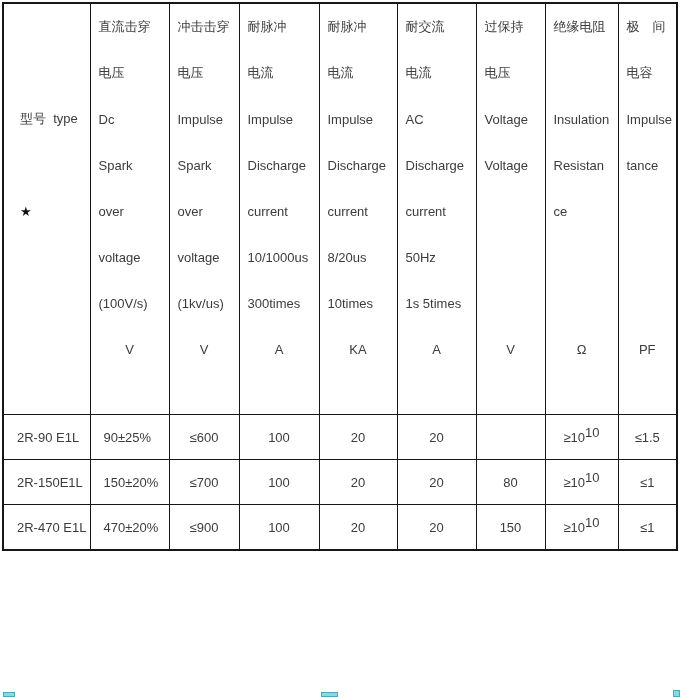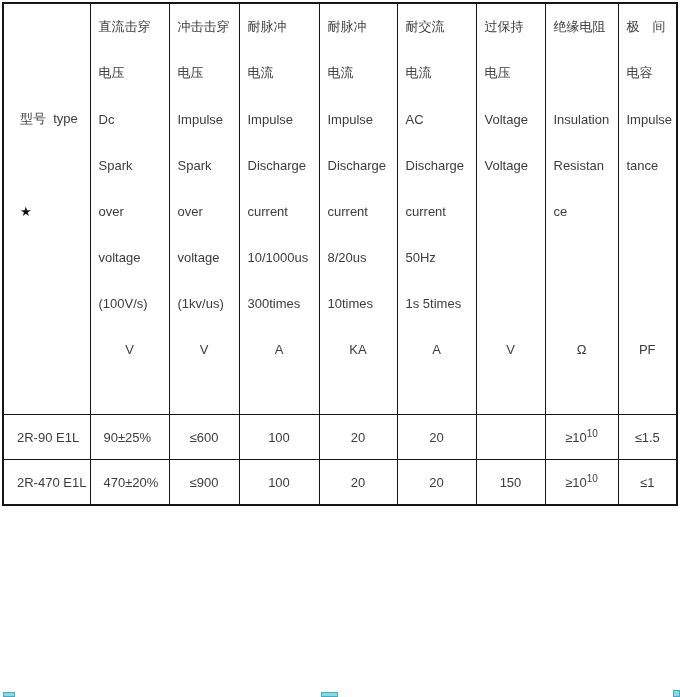--- a/index.html
+++ b/index.html
@@ -32,21 +32,21 @@
   td{height:44px;vertical-align:middle;white-space:nowrap;}
   td.left{text-align:left;padding-left:13px;}
   td.center{text-align:center;margin-top:8px;}
   .hline{
     height:46px;display:flex;align-items:center;
     padding-left:8px;white-space:pre;
   }
   th.col-model .hline{padding-left:16px;}
   .hline.unit{justify-content:center;padding-left:0;}
   .hline.star{padding-left:24px;font-size:13px;color:#111;}
-  sup{font-size:10px;vertical-align:super;line-height:0;}
+  sup{font-size:13px;vertical-align:super;line-height:0;}
   .handle{
     position:absolute;height:5px;
     background:var(--handle-fill);
     border:1px solid var(--handle-edge);
     box-sizing:border-box;
   }
   .handle.h-left{left:3px;top:692px;width:12px;}
   .handle.h-center{left:321px;top:692px;width:17px;}
   .handle.h-right{left:673px;top:690px;width:7px;height:7px;}
 </style>
@@ -165,20 +165,31 @@
         <td class="left">90±25%</td>
         <td class="center">≤600</td>
         <td class="center">100</td>
         <td class="center">20</td>
         <td class="center">20</td>
         <td class="center"></td>
         <td class="center"><span>≥10</span><sup>10</sup></td>
         <td class="center">≤1.5</td>
       </tr>
       <tr>
+        <td class="left">2R-150E1L</td>
+        <td class="left">150±20%</td>
+        <td class="center">≤700</td>
+        <td class="center">100</td>
+        <td class="center">20</td>
+        <td class="center">20</td>
+        <td class="center">80</td>
+        <td class="center"><span>≥10</span><sup>10</sup></td>
+        <td class="center">≤1</td>
+      </tr>
+      <tr>
         <td class="left">2R-470 E1L</td>
         <td class="left">470±20%</td>
         <td class="center">≤900</td>
         <td class="center">100</td>
         <td class="center">20</td>
         <td class="center">20</td>
         <td class="center">150</td>
         <td class="center"><span>≥10</span><sup>10</sup></td>
         <td class="center">≤1</td>
       </tr>

